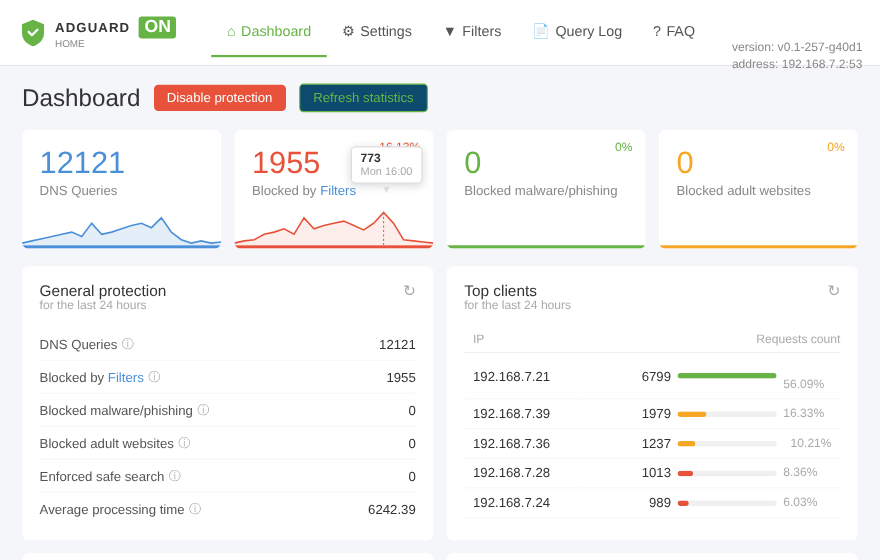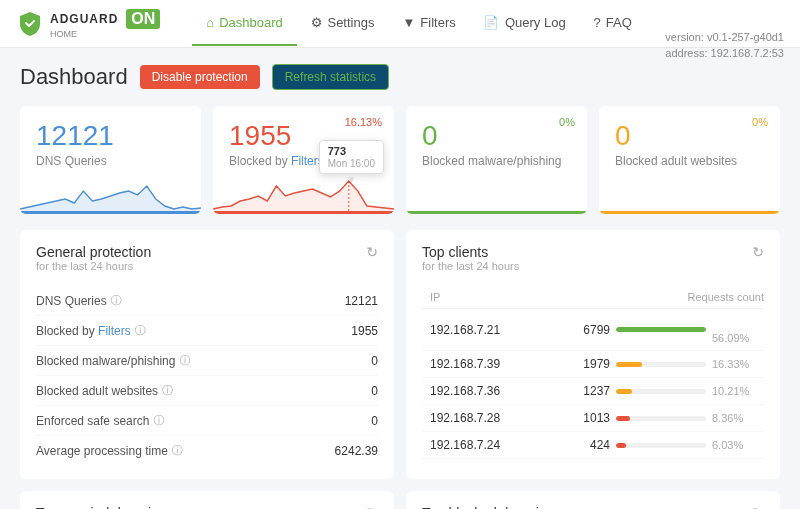--- a/index.html
+++ b/index.html
@@ -1,19 +1,19 @@
 <!DOCTYPE html>
 <html><head>
   <meta charset="utf-8">
   <style>
     * { box-sizing: border-box; margin: 0; padding: 0; }
     body { font-family: -apple-system, BlinkMacSystemFont, 'Segoe UI', sans-serif; font-size: 13px; background: #f5f6fa; color: #333; }
 
     
-    .header { background: #fff; border-bottom: 1px solid #e8e8e8; display: flex; align-items: center; padding: 0 16px; height: 48px; }
+    .header { background: #fff; border-bottom: 1px solid #e8e8e8; display: flex; align-items: center; padding: 0 16px; height: 60px; }
     .logo { display: flex; align-items: center; gap: 6px; margin-right: 32px; }
     .logo-shield { width: 28px; height: 28px; }
     .logo-home { font-size: 9px; color: #888; font-weight: 400; }
     .on-badge { background: #67b346; color: #fff; font-size: 16px; font-weight: 700; padding: 1px 5px; border-radius: 3px; margin-left: 4px; }
     nav { display: flex; align-items: center; gap: 0; flex: 1; }
     .nav-item { padding: 0 14px; height: 44px; display: flex; align-items: center; gap: 5px; color: #555; text-decoration: none; font-size: 13px; cursor: pointer; border-bottom: 2px solid transparent; }
     .nav-item.active { color: #67b346; border-bottom: 2px solid #67b346; }
     .header-info { font-size: 11px; color: #888; text-align: right; line-height: 1.5; margin-top: 43px; }
 
     
@@ -43,21 +43,21 @@
     .stat-percent.green { color: #67b346; }
     .stat-percent.yellow { color: #f5a623; }
 
     
     .chart-area { position: absolute; bottom: 3px; left: 0; right: 0; height: 40px; }
 
     
     .dns-chart { width: 100%; height: 40px; }
 
     
-    .tooltip-box { position: absolute; top: 34px; right: 10px; background: #fff; border: 1px solid #ddd; border-radius: 4px; padding: 4px 8px; font-size: 11px; color: #333; box-shadow: 0 2px 8px rgba(0,0,0,0.15); z-index: 10; white-space: nowrap; }
+    .tooltip-box { position: absolute; top: 15px; right: 10px; background: #fff; border: 1px solid #ddd; border-radius: 4px; padding: 4px 8px; font-size: 11px; color: #333; box-shadow: 0 2px 8px rgba(0,0,0,0.15); z-index: 10; white-space: nowrap; }
     .tooltip-box::after { content: '▼'; position: absolute; bottom: -12px; left: 50%; transform: translateX(-50%); color: #ddd; font-size: 10px; }
 
     
     .panels-row { display: grid; grid-template-columns: 1fr 1fr; gap: 12px; margin-bottom: 12px; }
     .panel { background: #fff; border-radius: 6px; padding: 14px 16px; }
     .panel-header { display: flex; justify-content: space-between; align-items: flex-start; margin-bottom: 4px; }
     .panel-title { font-size: 14px; font-weight: 500; color: #333; }
     .panel-subtitle { font-size: 11px; color: #aaa; margin-bottom: 10px; }
     .refresh-btn { color: #aaa; cursor: pointer; font-size: 14px; }
     .help-icon { color: #aaa; font-size: 11px; cursor: pointer; }
@@ -285,41 +285,41 @@
       </td>
     </tr>
             <tr>
       <td class="ip-cell">192.168.7.36</td>
       <td>
         <div style="display:flex;align-items:center;gap:6px;justify-content:flex-end;">
           <span style="font-weight:500;min-width:38px;text-align:right;">1237</span>
           <div class="bar-wrap">
             <div class="bar-fill" style="width:18%;background:#f5a623;"></div>
           </div>
-          <span style="color:#aaa;font-size:11px;min-width:44px;">10.21%</span>
+          <span style="color:#aaa;font-size:11px;min-width:44px;text-align:right;">10.21%</span>
         </div>
       </td>
     </tr>
             <tr>
       <td class="ip-cell">192.168.7.28</td>
       <td>
         <div style="display:flex;align-items:center;gap:6px;justify-content:flex-end;">
           <span style="font-weight:500;min-width:38px;text-align:right;">1013</span>
           <div class="bar-wrap">
             <div class="bar-fill" style="width:15%;background:#e8523a;"></div>
           </div>
           <span style="color:#aaa;font-size:11px;min-width:44px;">8.36%</span>
         </div>
       </td>
     </tr>
             <tr>
       <td class="ip-cell">192.168.7.24</td>
       <td>
         <div style="display:flex;align-items:center;gap:6px;justify-content:flex-end;">
-          <span style="font-weight:500;min-width:38px;text-align:right;">424</span>
+          <span style="font-weight:500;min-width:38px;text-align:right;">989</span>
           <div class="bar-wrap">
             <div class="bar-fill" style="width:11%;background:#e8523a;"></div>
           </div>
           <span style="color:#aaa;font-size:11px;min-width:44px;">6.03%</span>
         </div>
       </td>
     </tr>
           </tbody>
       </table>
     </div>

